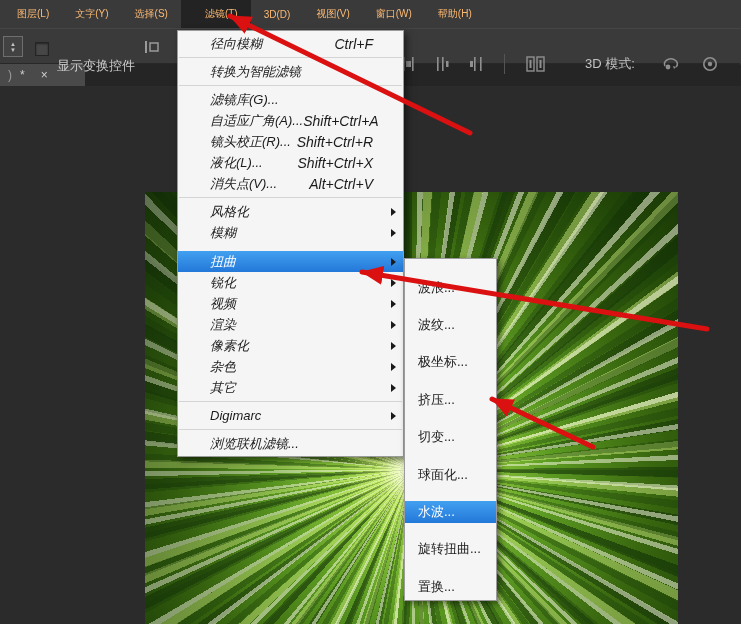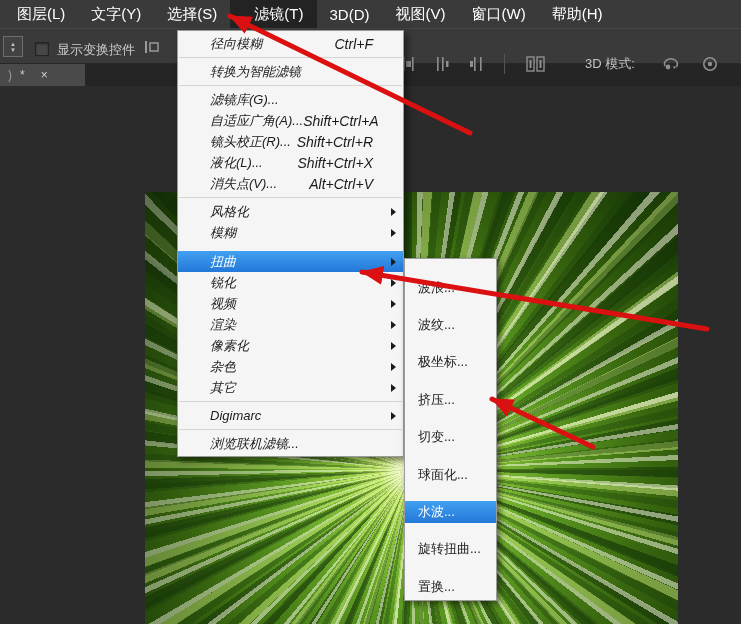--- a/index.html
+++ b/index.html
@@ -6,41 +6,41 @@
   body{
     width:741px;height:624px;position:relative;overflow:hidden;
     background:#2b2b2b;
     font-family:"Liberation Sans","DejaVu Sans",sans-serif;
     -webkit-font-smoothing:antialiased;
   }
   
   .menubar{
     position:absolute;top:0;left:0;right:0;height:28px;
     background:#3a3a3a;display:flex;align-items:stretch;
-    padding-left:4px;color:#ffffff;font-size:15px;z-index:40;
+    padding-left:4px;color:#fdba74;font-size:10px;z-index:40;
   }
   .mb-item{display:flex;align-items:center;padding:0 13px;white-space:nowrap;}
   .mb-item.active{background:#232323;padding-left:24px;}
   
   .optionsbar{
     position:absolute;top:28px;left:0;right:0;height:36px;
     background:#3a3a3a;border-top:1px solid #454545;
     box-sizing:border-box;border-bottom:1px solid #282828;z-index:30;
   }
   .stepper{
     position:absolute;left:3px;top:7px;width:20px;height:21px;
     border:1px solid #6e6e6e;background:#424242;box-sizing:border-box;
     display:flex;flex-direction:column;align-items:center;justify-content:center;
     color:#c5c5c5;font-size:6px;line-height:6px;
   }
   .checkbox{
     position:absolute;left:35px;top:13px;width:12px;height:12px;
     background:#474747;border:1px solid #242424;box-shadow:inset 0 1px 2px rgba(0,0,0,.5);
   }
-  .opt-label{position:absolute;left:57px;top:12px;color:#cccccc;font-size:13px;}
+  .opt-label{position:absolute;left:57px;top:28px;color:#cccccc;font-size:13px;}
   .align-single{position:absolute;left:143px;top:10px;}
   .right-icons{position:absolute;left:402px;top:8px;display:flex;align-items:center;gap:21px;height:20px;margin-top:17px;}
   .vdiv{width:1px;height:20px;background:#555;}
   .mode-label{color:#c2c2c2;font-size:13px;margin-left:18px;margin-right:6px;white-space:nowrap;}
   .icon-svg{display:block;}
   
   .tabstrip{position:absolute;top:64px;left:0;right:0;height:22px;background:#252525;z-index:20;}
   .doc-tab{
     position:absolute;left:0;top:0;width:85px;height:22px;background:#4a4a4a;
     color:#cfcfcf;font-size:12px;display:flex;align-items:center;padding:0 8px;

